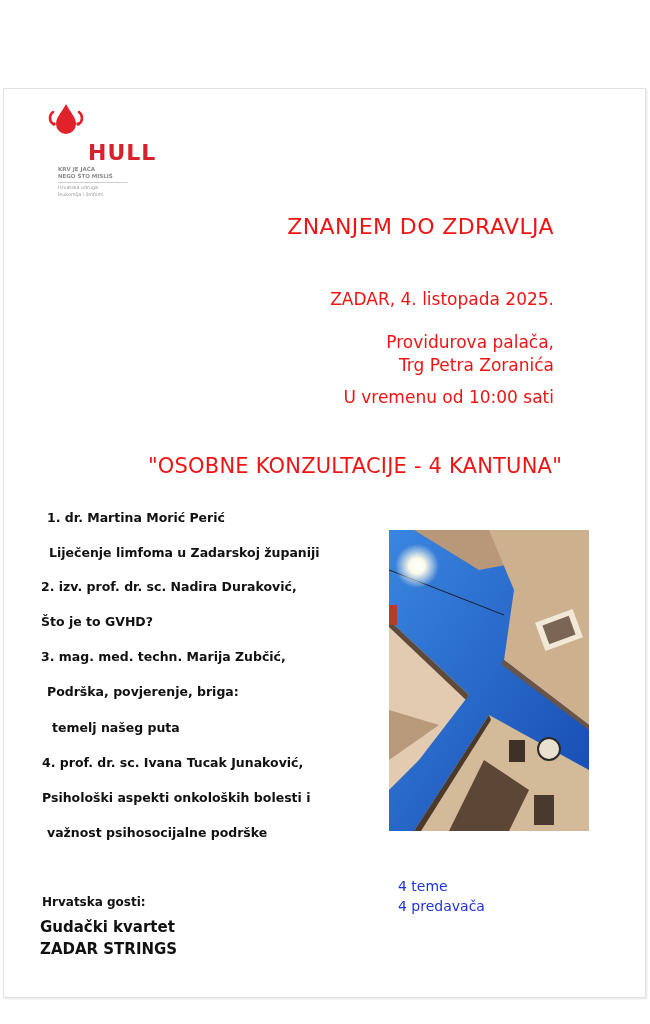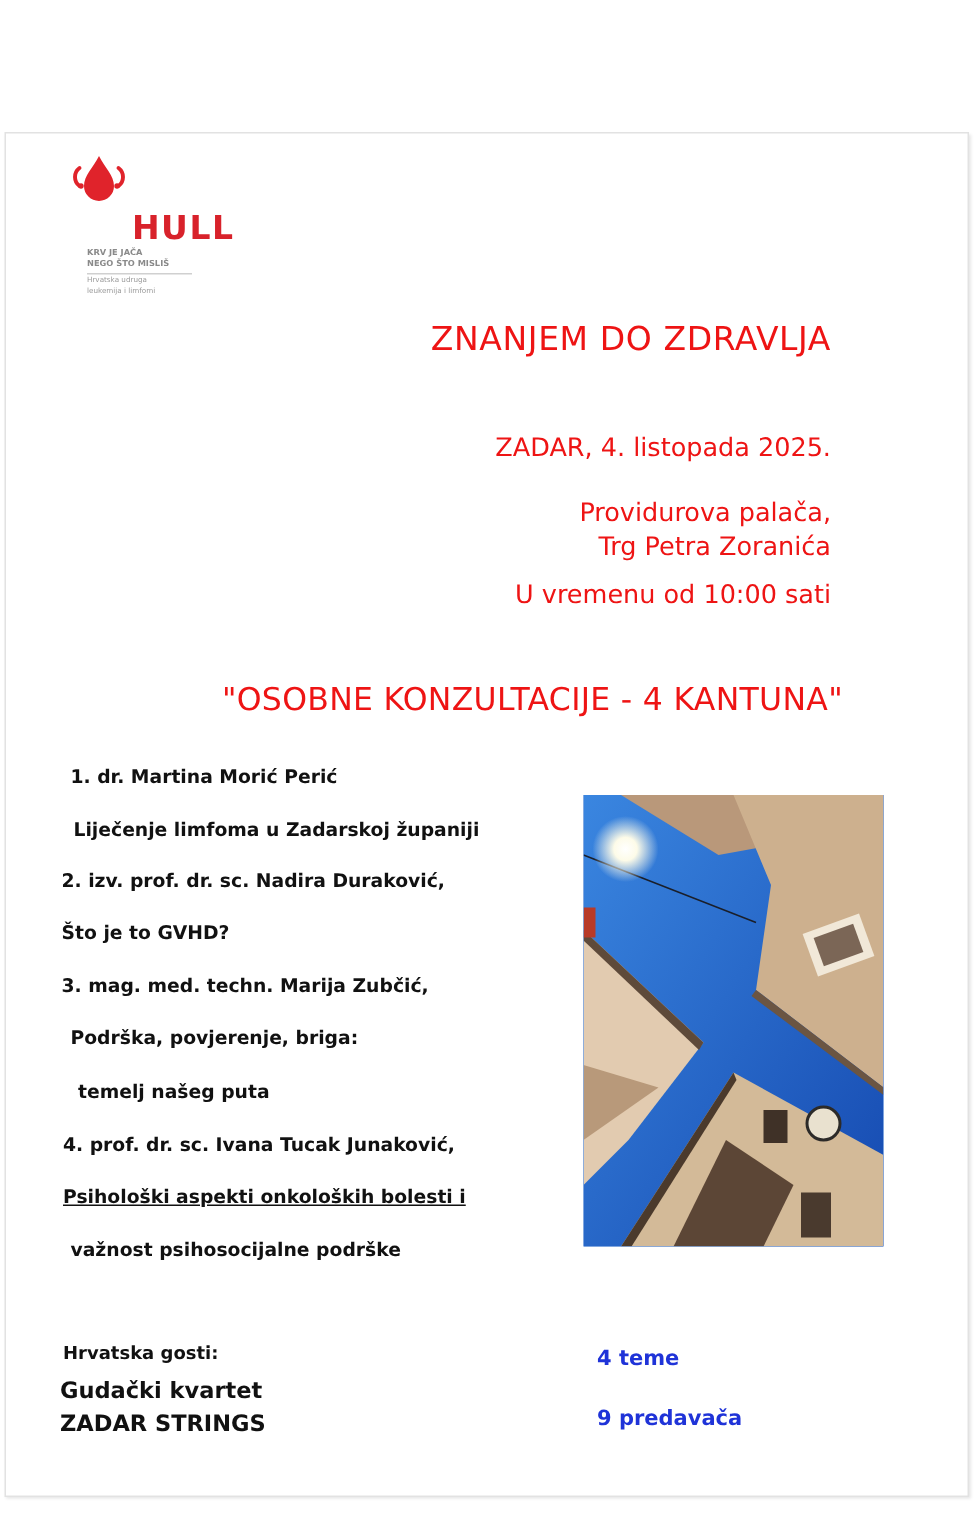--- a/index.html
+++ b/index.html
@@ -56,21 +56,21 @@
       overflow: hidden; background: #1e63c8;
     }
 
     .guests { position: absolute; left: 40px; top: 895px; }
     .g-label { position: absolute; left: 2px; top: 0; font-weight: bold; font-size: 12px; color: #111; white-space: nowrap; }
     .g-name { position: absolute; left: 0; font-weight: bold; font-size: 15px; color: #111; white-space: nowrap; }
     .g-n1 { top: 23px; }
     .g-n2 { top: 45px; }
 
     .facts { position: absolute; left: 398px; top: 876px; }
-    .fact { font-weight: bold; font-size: 14px; line-height: 20px; color: #1f33d8; white-space: nowrap; margin-top: 20px; }
+    .fact { font-weight: normal; font-size: 14px; line-height: 20px; color: #1f33d8; white-space: nowrap; }
   </style>
 </head>
 <body>
 
 <div class="page"></div>
 
 <div class="logo">
   <div class="drop-wrap">
     <svg width="40" height="36" viewBox="0 0 40 36">
       <path d="M20 2 C16 10 10 15 10 22 A10 10 0 0 0 30 22 C30 15 24 10 20 2 Z" fill="#e0232b"></path>
@@ -101,21 +101,21 @@
 
 <div class="speakers">
   <div class="sp-line" style="left:7px; top:0px;">1. dr. Martina Morić Perić</div>
   <div class="sp-line" style="left:9px; top:35px;">Liječenje limfoma u Zadarskoj županiji</div>
   <div class="sp-line" style="left:1px; top:69px;text-align:right;">2. izv. prof. dr. sc. Nadira Duraković,</div>
   <div class="sp-line" style="left:1px; top:104px;">Što je to GVHD?</div>
   <div class="sp-line" style="left:1px; top:139px;">3. mag. med. techn. Marija Zubčić,</div>
   <div class="sp-line" style="left:7px; top:174px;">Podrška, povjerenje, briga:</div>
   <div class="sp-line" style="left:12px; top:210px;">temelj našeg puta</div>
   <div class="sp-line" style="left:2px; top:245px;">4. prof. dr. sc. Ivana Tucak Junaković,</div>
-  <div class="sp-line" style="left:2px; top:280px;text-decoration:underline;">Psihološki aspekti onkoloških bolesti i</div>
+  <div class="sp-line" style="left:2px; top:280px;">Psihološki aspekti onkoloških bolesti i</div>
   <div class="sp-line" style="left:7px; top:315px;">važnost psihosocijalne podrške</div>
 </div>
 
 <div class="photo">
   <svg width="200" height="301" viewBox="0 0 200 301">
     <defs>
       <linearGradient id="sky" x1="0" y1="0" x2="1" y2="1">
         <stop offset="0" stop-color="#3a86e0"></stop>
         <stop offset="1" stop-color="#1549b0"></stop>
       </linearGradient>
@@ -154,14 +154,14 @@
 </div>
 
 <div class="guests">
   <div class="g-label">Hrvatska gosti:</div>
   <div class="g-name g-n1">Gudački kvartet</div>
   <div class="g-name g-n2">ZADAR STRINGS</div>
 </div>
 
 <div class="facts">
   <div class="fact">4 teme</div>
-  <div class="fact">9 predavača</div>
+  <div class="fact">4 predavača</div>
 </div>
 
 </body></html>

